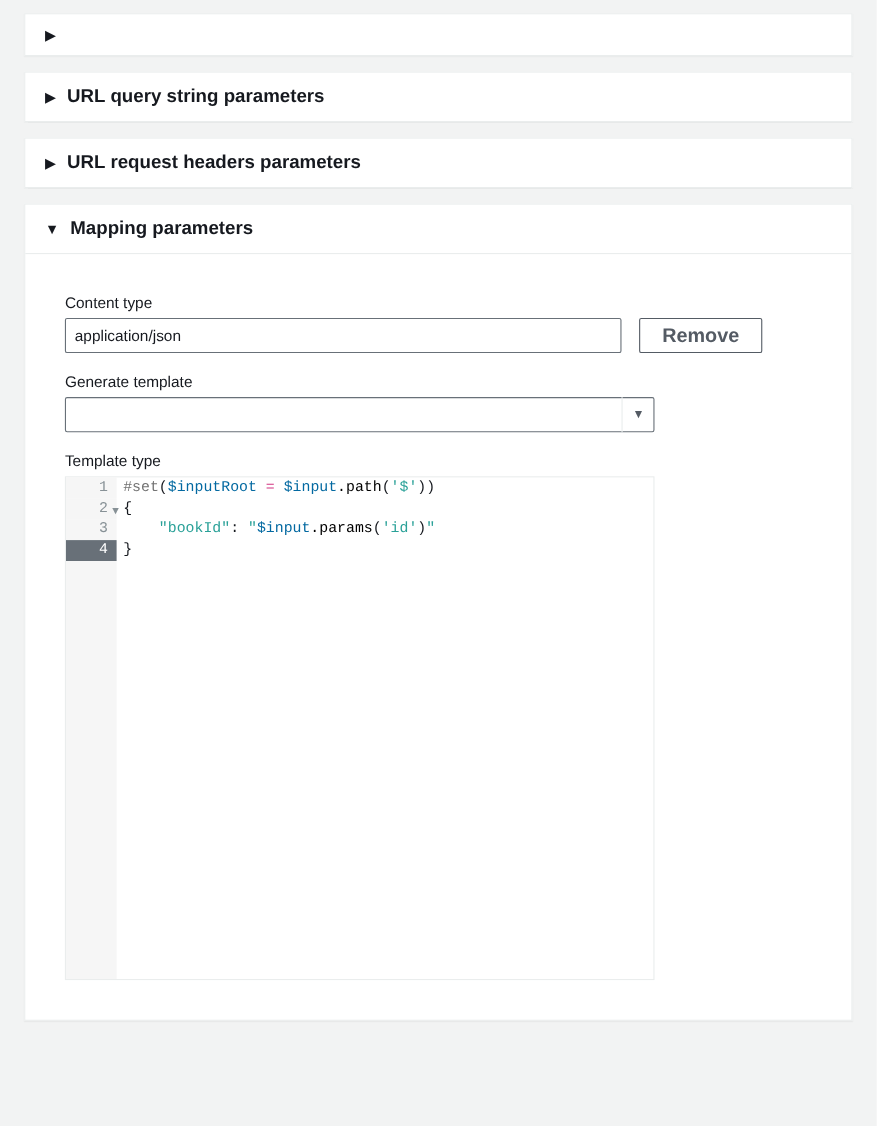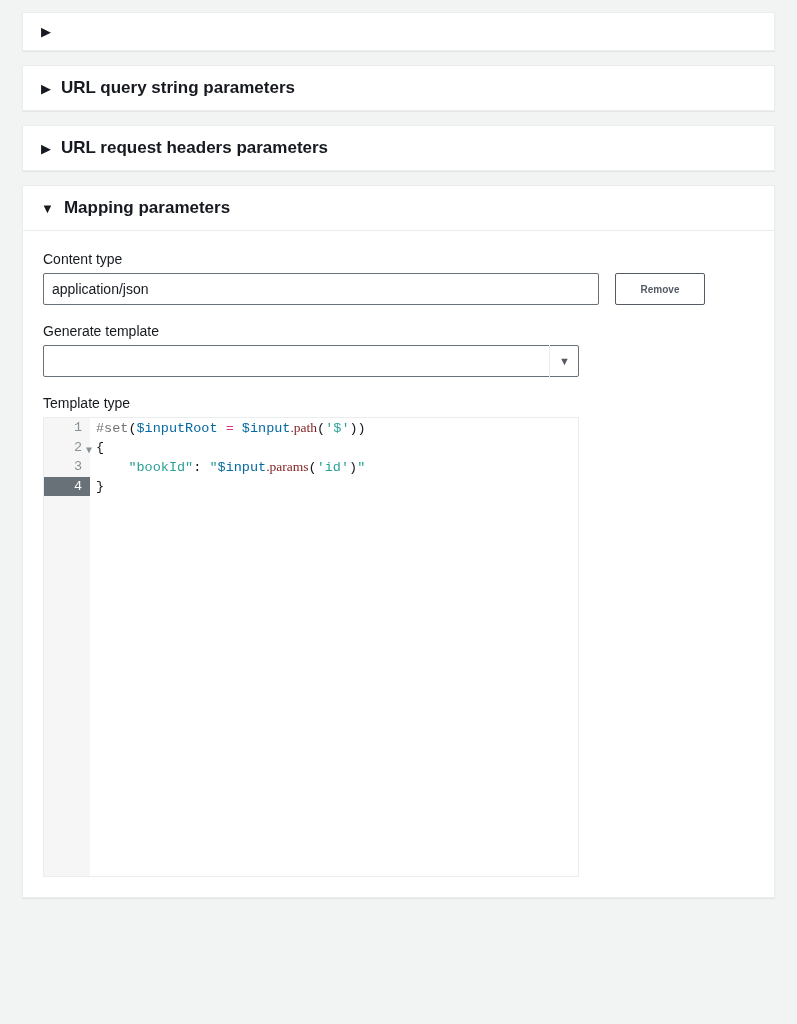--- a/index.html
+++ b/index.html
@@ -29,53 +29,53 @@
     font-size: 13px;
     line-height: 1;
   }
   .panel-header .title {
     font-size: 17px;
     font-weight: 700;
     color: #16191f;
   }
   .expanded-body {
     border-top: 1px solid #eaeded;
-    padding: 20px;
+    padding: 36px;
   }
   .field-label {
     font-size: 14px;
     color: #16191f;
     margin-bottom: 6px;
   }
   .row {
     display: flex;
     gap: 16px;
     align-items: flex-start;
     margin-bottom: 18px;
   }
-  .col-main { width: 556px; }
+  .col-main { width: 506px; }
   .text-input {
     width: 100%;
     height: 32px;
     border: 1px solid #687078;
     border-radius: 2px;
     padding: 4px 8px;
     font-size: 14px;
     color: #16191f;
     background: #fff;
   }
   .btn {
     height: 32px;
     padding: 0 20px;
     border: 1px solid #545b64;
     border-radius: 2px;
     background: #fff;
     color: #545b64;
     font-weight: 700;
-    font-size: 10px;
+    font-size: 18px;
     cursor: pointer;
   }
   .btn-wide { min-width: 90px; }
   .select-wrap {
     position: relative;
     width: 536px;
   }
   .select-input {
     width: 100%;
     height: 32px;
@@ -139,21 +139,21 @@
     height: 380px;
   }
   .gutter-fill {
     width:46px;
     flex:0 0 46px;
     background:#f6f6f6;
   }
   .tok-dir   { color: #737373; } 
   .tok-var   { color: #0369a1; } 
   .tok-op    { color: #d33682; } 
-  .tok-func  { color: #7f1d1d; font-family: Liberation Serif, serif; } 
+  .tok-func  { color: #000000; } 
   .tok-str   { color: #2aa198; } 
   .tok-punct { color: #16191f; }
   .add-btn-row { margin-top: 22px; }
 </style>
 </head>
 <body>
 
 <div class="panel">
   <div class="panel-header">
     <span class="tri-icon">▶</span>

